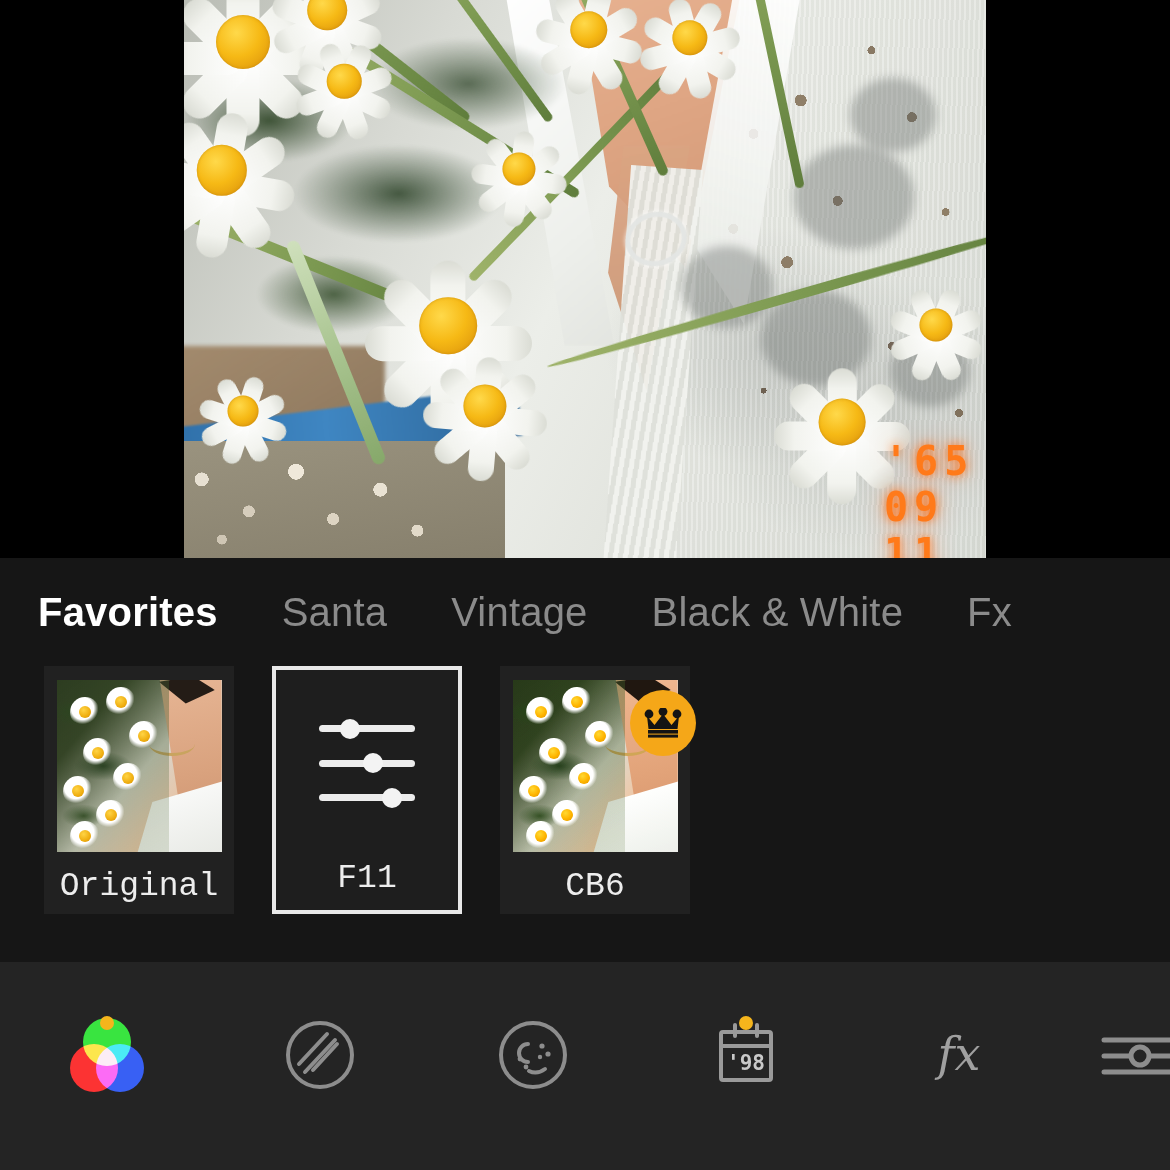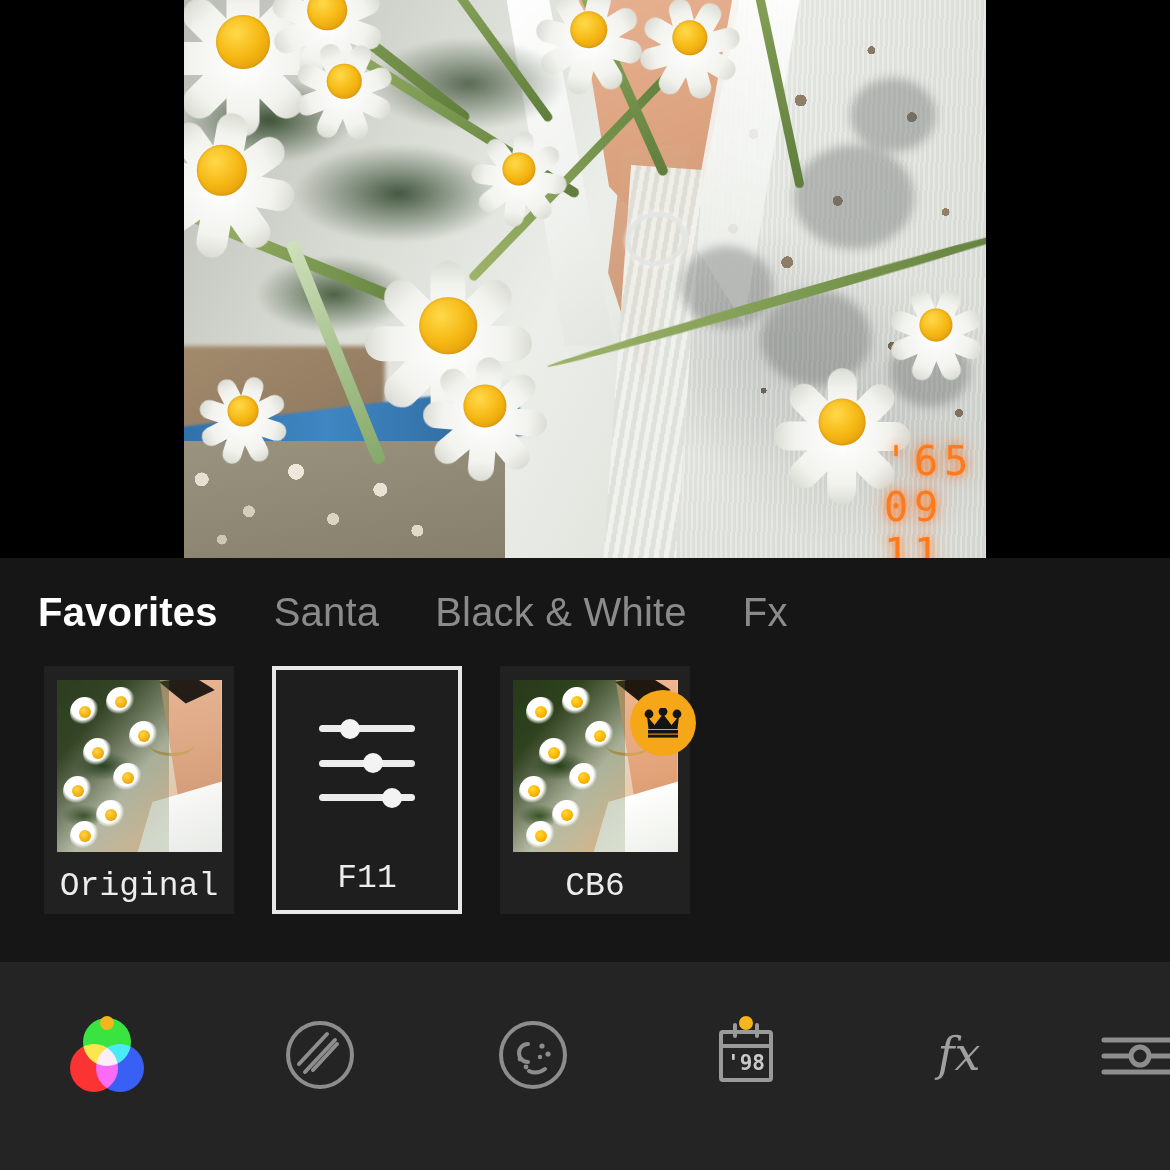--- a/index.html
+++ b/index.html
@@ -94,27 +94,27 @@
       radial-gradient(ellipse 110px 55px at 35% 68%, rgba(42,68,32,.8), transparent 70%),
       radial-gradient(ellipse 140px 66px at 62% 22%, rgba(34,58,28,.7), transparent 70%);
     filter:blur(1.5px); }
   
   .ph-ring { position:absolute; left:55%; top:38%; width:62px; height:54px;
     border:5px solid rgba(228,230,228,.95); border-radius:50%;
     box-shadow:0 0 4px rgba(255,255,255,.8); transform:rotate(-14deg); filter:blur(.3px); }
 
   
   .datestamp { position:absolute; left:700px; top:438px; font-family:"DejaVu Sans Mono", monospace;
-    font-size:40px; letter-spacing:6px; color:#ff7a1a; font-weight:400;
+    font-size:40px; letter-spacing:6px; color:#ff7a1a; font-weight:700;
     text-shadow:0 0 10px rgba(255,110,20,.85), 0 0 22px rgba(255,90,0,.55); }
 
   
   .filter-panel { position:absolute; left:0; top:558px; width:1170px; height:404px; background:#161616; }
 
-  .tabs { display:flex; align-items:center; height:108px; padding:0 26px; gap:4px; }
+  .tabs { display:flex; align-items:center; height:108px; padding:0 26px; gap:12px; }
   .tab { font-size:40px; color:#8b8b8b; padding:0 26px; white-space:nowrap; letter-spacing:.2px; }
   .tab:first-child { padding-left:12px; }
   .tab.active { color:#ffffff; font-weight:700; }
 
   .filters { display:flex; align-items:flex-start; padding:0 44px; gap:38px; }
   .filter-card { position:relative; width:190px; height:248px; background:#212121;
     display:flex; flex-direction:column; align-items:center; }
   .filter-card.selected { background:#1e1e1e; border:4px solid #e8e8e8; }
   .filter-thumb { width:165px; height:172px; margin-top:14px; overflow:hidden; position:relative;
     background:#232323; }
@@ -350,20 +350,21 @@
 
       <div class="datestamp">'65 09 11</div>
     </div>
   </div>
 
   <div class="filter-panel">
 
     <div class="tabs">
       <div class="tab active">Favorites</div>
       <div class="tab">Santa</div>
+      <div class="tab">Vintage</div>
       <div class="tab">Black &amp; White</div>
       <div class="tab">Fx</div>
     </div>
 
     <div class="filters">
 
       <div class="filter-card">
         <div class="filter-thumb">
           <div class="mini">
             <div class="mbg"></div>

